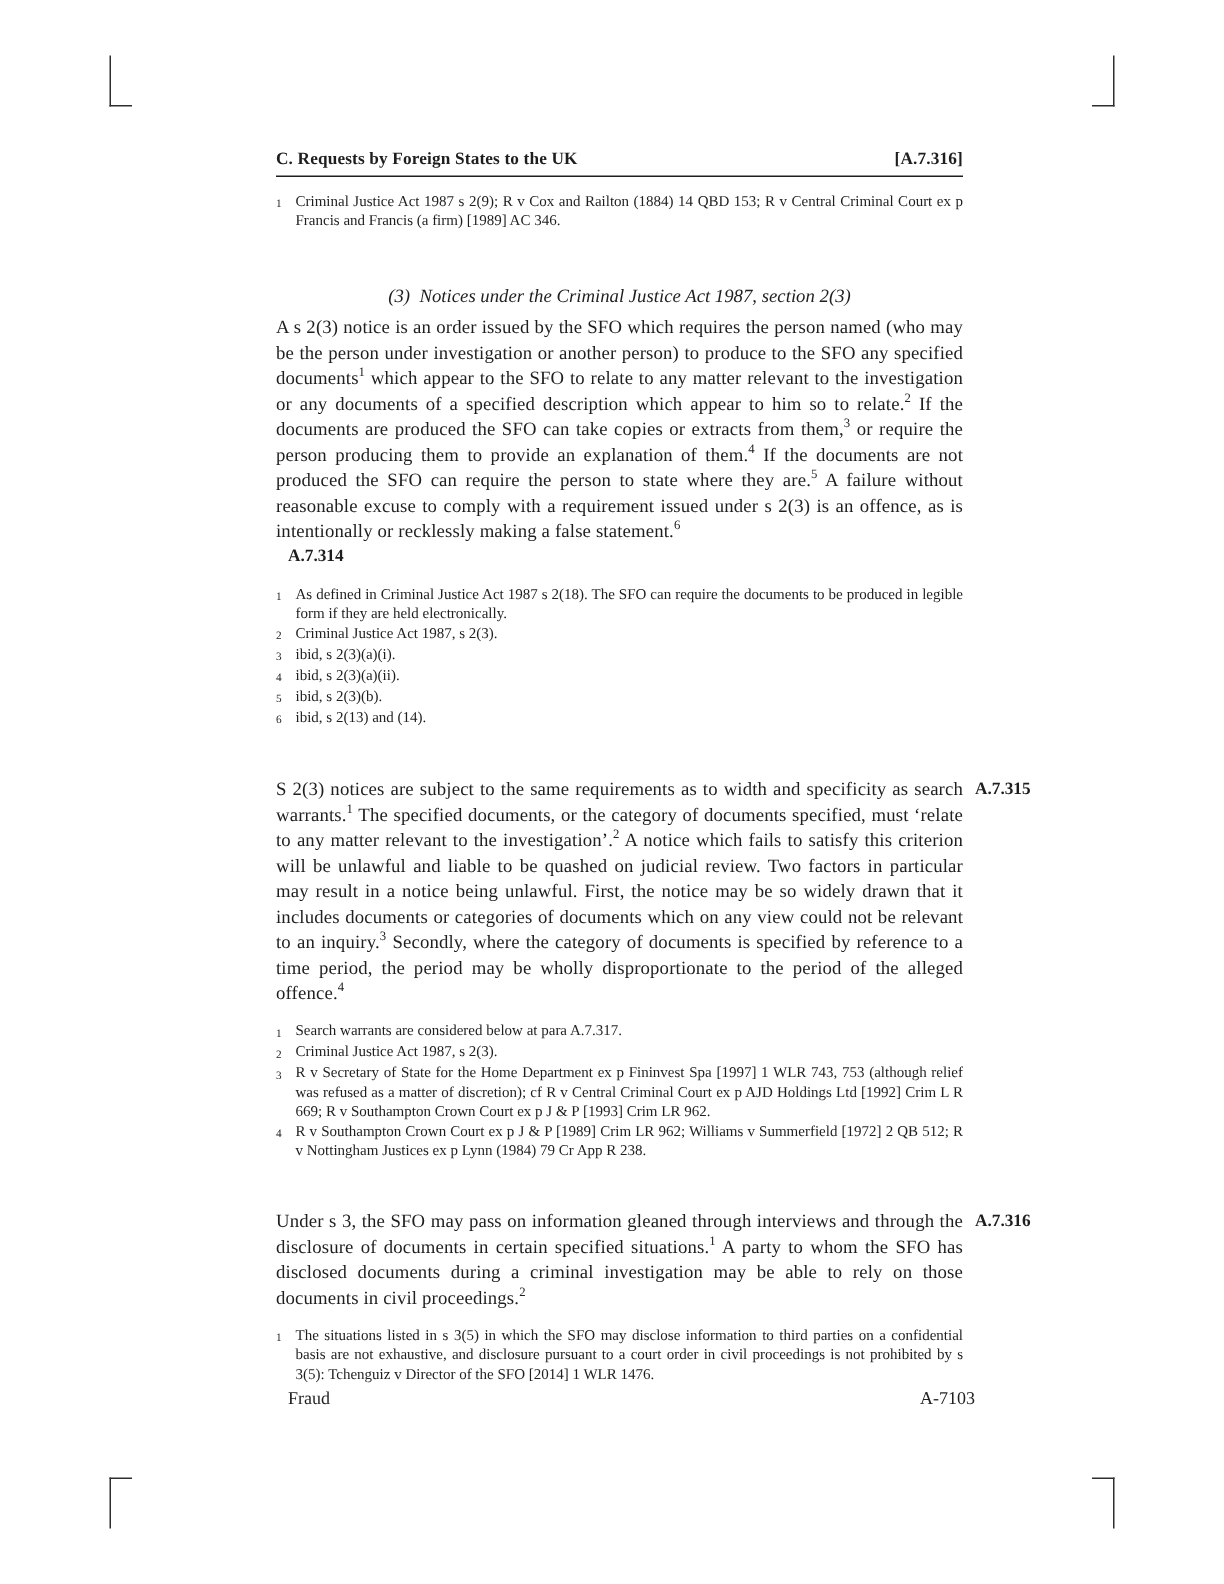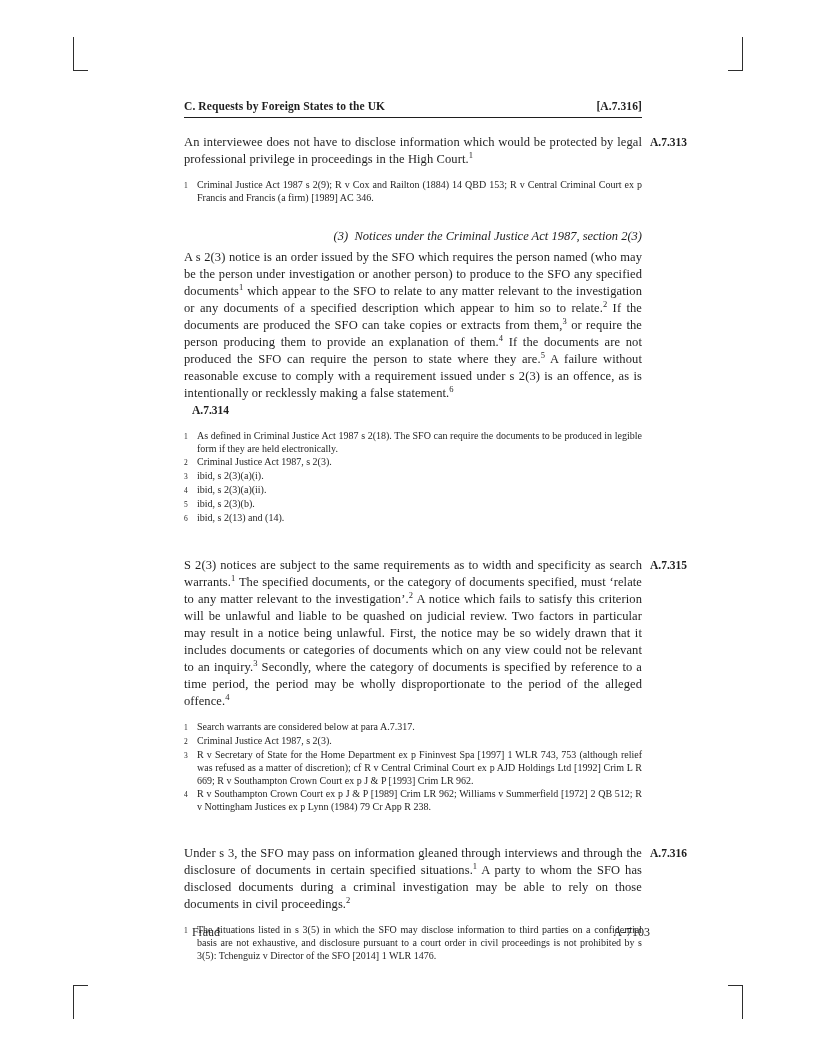--- a/index.html
+++ b/index.html
@@ -38,21 +38,21 @@
   sup.fn-ref { font-size:8.5px; line-height:0; vertical-align:super; }
 
   .section-heading {
     width:458px; text-align:center; font-style:italic;
     font-size:12.5px; line-height:17px; margin-top:24px;
   }
   .section-heading + .para-row { margin-top:4px;flex-direction:column; }
 
   .footnotes { width:458px; margin-top:10px; }
   .footnotes + .para-row { margin-top:32px;font-family:Liberation Serif, serif; }
-  .footnotes + .section-heading { margin-top:24px;text-align:right; }
+  .footnotes + .section-heading { margin-top:35px; }
   .fn-item { display:flex; font-size:10px; line-height:13px; text-align:justify; }
   .fn-num { flex:0 0 13px; font-size:7.5px; padding-top:1px; }
   .fn-body { flex:1; }
 
   .it { }
 
   .footer-row {
     position:absolute; left:192px; top:925px; width:458px;
     display:flex; justify-content:space-between; font-size:12px;
   }
@@ -65,24 +65,20 @@
   <div class="crop crop-tr"></div>
   <div class="crop crop-bl"></div>
   <div class="crop crop-br"></div>
 
   <div class="content">
     <div class="header-row">
       <span>C. Requests by Foreign States to the UK</span>
       <span>[A.7.316]</span>
     </div>
     <div>
-        <div class="para-row">
-          <div class="para-text"><span>An interviewee does not have to disclose information which would be protected by legal professional privilege in proceedings in the High Court.</span><sup class="fn-ref">1</sup></div>
-          <div class="margin-ref">A.7.313</div>
-        </div>
         <div class="footnotes">
           <div class="fn-item">
             <span class="fn-num">1</span>
             <div class="fn-body"><span>Criminal Justice Act 1987 s 2(9); </span><span class="it">R v Cox and Railton</span><span> (1884) 14 QBD 153; </span><span class="it">R v Central Criminal Court ex p Francis and Francis (a firm)</span><span> [1989] AC 346.</span></div>
           </div>
         </div>
         <div class="section-heading"><span class="it">(3) Notices under the Criminal Justice Act 1987, section 2(3)</span></div>
         <div class="para-row">
           <div class="para-text"><span>A s 2(3) notice is an order issued by the SFO which requires the person named (who may be the person under investigation or another person) to produce to the SFO any specified documents</span><sup class="fn-ref">1</sup><span> which appear to the SFO to relate to any matter relevant to the investigation or any documents of a specified description which appear to him so to relate.</span><sup class="fn-ref">2</sup><span> If the documents are produced the SFO can take copies or extracts from them,</span><sup class="fn-ref">3</sup><span> or require the person producing them to provide an explanation of them.</span><sup class="fn-ref">4</sup><span> If the documents are not produced the SFO can require the person to state where they are.</span><sup class="fn-ref">5</sup><span> A failure without reasonable excuse to comply with a requirement issued under s 2(3) is an offence, as is intentionally or recklessly making a false statement.</span><sup class="fn-ref">6</sup></div>
           <div class="margin-ref">A.7.314</div>

